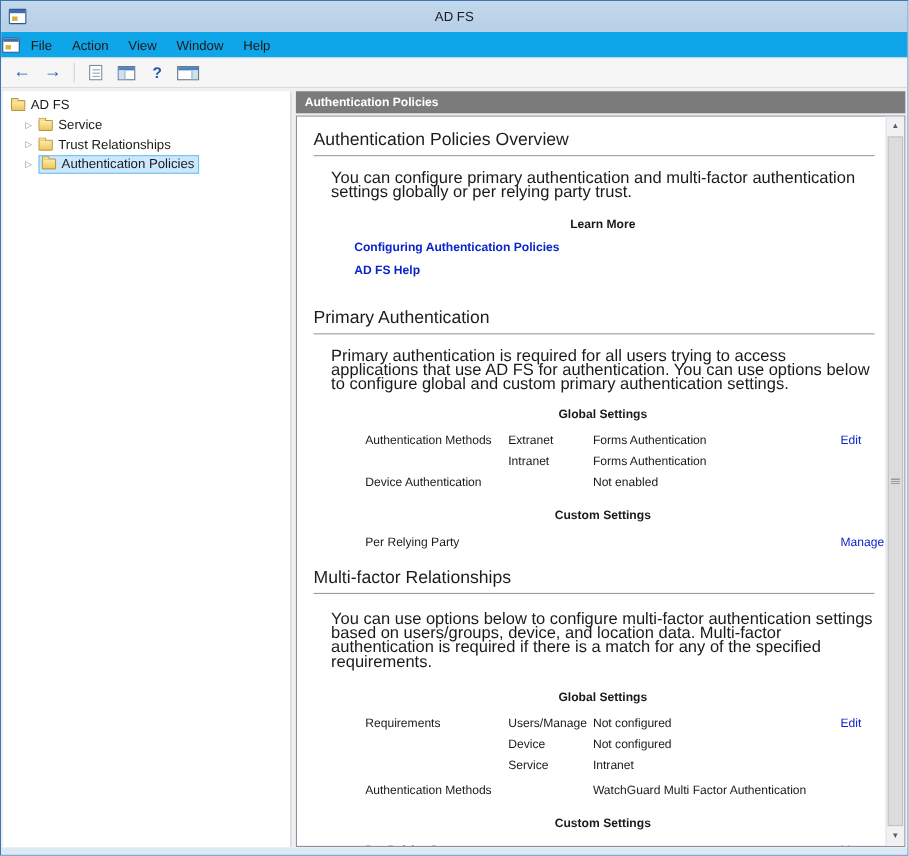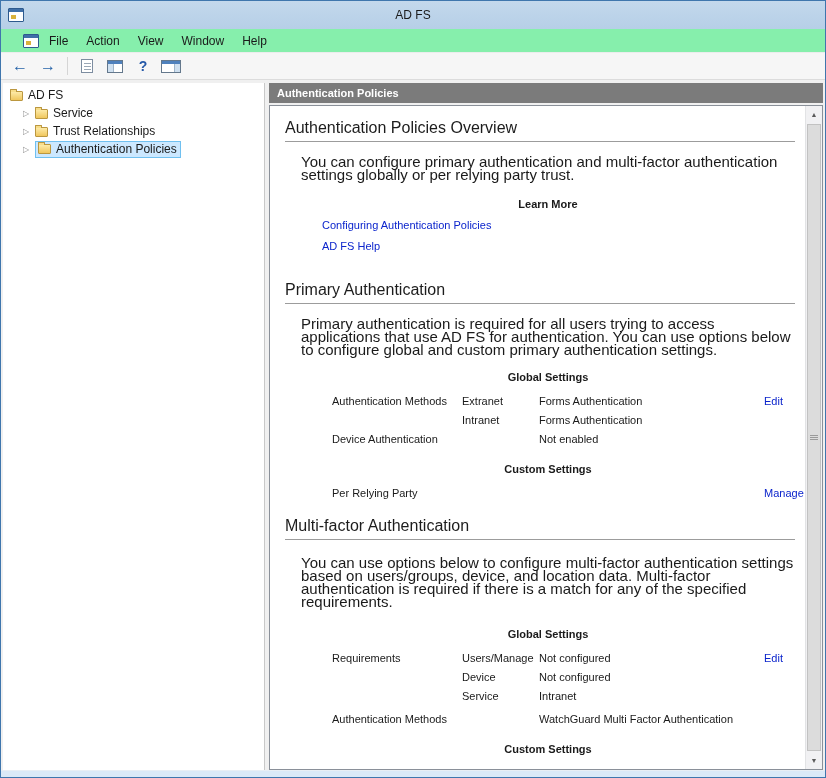--- a/index.html
+++ b/index.html
@@ -24,24 +24,24 @@
     font-size: 12px; color: #1a1a1a;
   }
   .app-icon {
     width: 16px; height: 14px; background: #fff;
     border: 1px solid #2d5a8e; border-radius: 1px; position: relative; flex:none;
   }
   .app-icon::before { content:""; position:absolute; left:0; right:0; top:0; height:3px; background:#3f6fa8; }
   .app-icon::after { content:""; position:absolute; left:2px; top:6px; width:5px; height:4px; background:#d9b23c; }
   
   .menubar {
-    height: 24px; flex: none; background: #86efac;
+    height: 24px; flex: none; background: #0ea5e9;
     display: flex; align-items: center; gap: 2px;
     border-bottom: 1px solid #eceded;
-    padding-left: 22px;
+    padding-left: 1px;
   }
   .menu-item { font-size: 12px; color:#1a1a1a; padding: 3px 8px; cursor: default; }
   
   .toolbar {
     height: 27px; flex: none; background: #f6f6f6;
     border-bottom: 1px solid #dcdcdc;
     display: flex; align-items: center; padding-left: 8px; gap: 6px;
   }
   .tb-btn { width: 22px; height: 22px; display:flex; align-items:center; justify-content:center; border:1px solid transparent; border-radius:2px; }
   .nav-arrow { font-size: 16px; font-weight: bold; color:#2663a8; line-height: 1; }
@@ -99,21 +99,21 @@
   .sec-title { font-size: 16px; color:#1c1c1c; margin-top: 13px; }
   .sec-title.mfa-t { margin-top: 14px; }
   .rule { height: 1px; background:#9c9c9c; margin-top: 4px; }
   .para { font-size: 15px; line-height: 13px; max-width: 502px; margin: 13px 0 0 16px; }
   .para.mfa-p { margin-top: 16px; }
   .bold-label { font-size: 11px; font-weight: bold; margin: 17px 0 0 16px; text-align: center; }
   .bold-label.gs1 { margin-top: 15px; }
   .bold-label.gs2 { margin-top: 20px; }
   .bold-label.cs { margin-top: 14px; }
   .link { color:#0b24cc; text-decoration: none; font-size: 11px; cursor: pointer; }
-  .lm-link { display:block; margin: 8px 0 0 37px; line-height:13px; }
+  .lm-link { display:block; margin: 8px 0 0 37px; line-height:13px;font-weight:bold; }
   .lm-link.first { margin-top: 9px; }
   .h2 { margin-top: 28px; }
   .setting-row {
     display: grid; grid-template-columns: 130px 77px 225px 1fr;
     margin: 0 30px 0 47px;
     font-size: 11px; line-height: 19px;
   }
   .setting-row.first { margin-top: 9px; }
   .setting-row.gap-top { margin-top: 4px; }
   .setting-row .span3 { grid-column: 1 / 4; }
@@ -222,21 +222,21 @@
             <span class="cell">Not enabled</span>
             <span class="cell"></span>
           </div>
 
           <div class="bold-label cs">Custom Settings</div>
           <div class="setting-row first">
             <span class="cell span3">Per Relying Party</span>
             <a class="link">Manage</a>
           </div>
 
-          <div class="sec-title h2 mfa-t">Multi-factor Authentication</div>
+          <div class="sec-title h2 mfa-t">Multi-factor Relationships</div>
           <div class="rule"></div>
           <div class="para mfa-p">You can use options below to configure multi-factor authentication settings based on users/groups, device, and location data. Multi-factor authentication is required if there is a match for any of the specified requirements.</div>
           <div class="bold-label gs2">Global Settings</div>
 
           <div class="setting-row first">
             <span class="cell">Requirements</span>
             <span class="cell">Users/Manage</span>
             <span class="cell">Not configured</span>
             <a class="link">Edit</a>
           </div>

